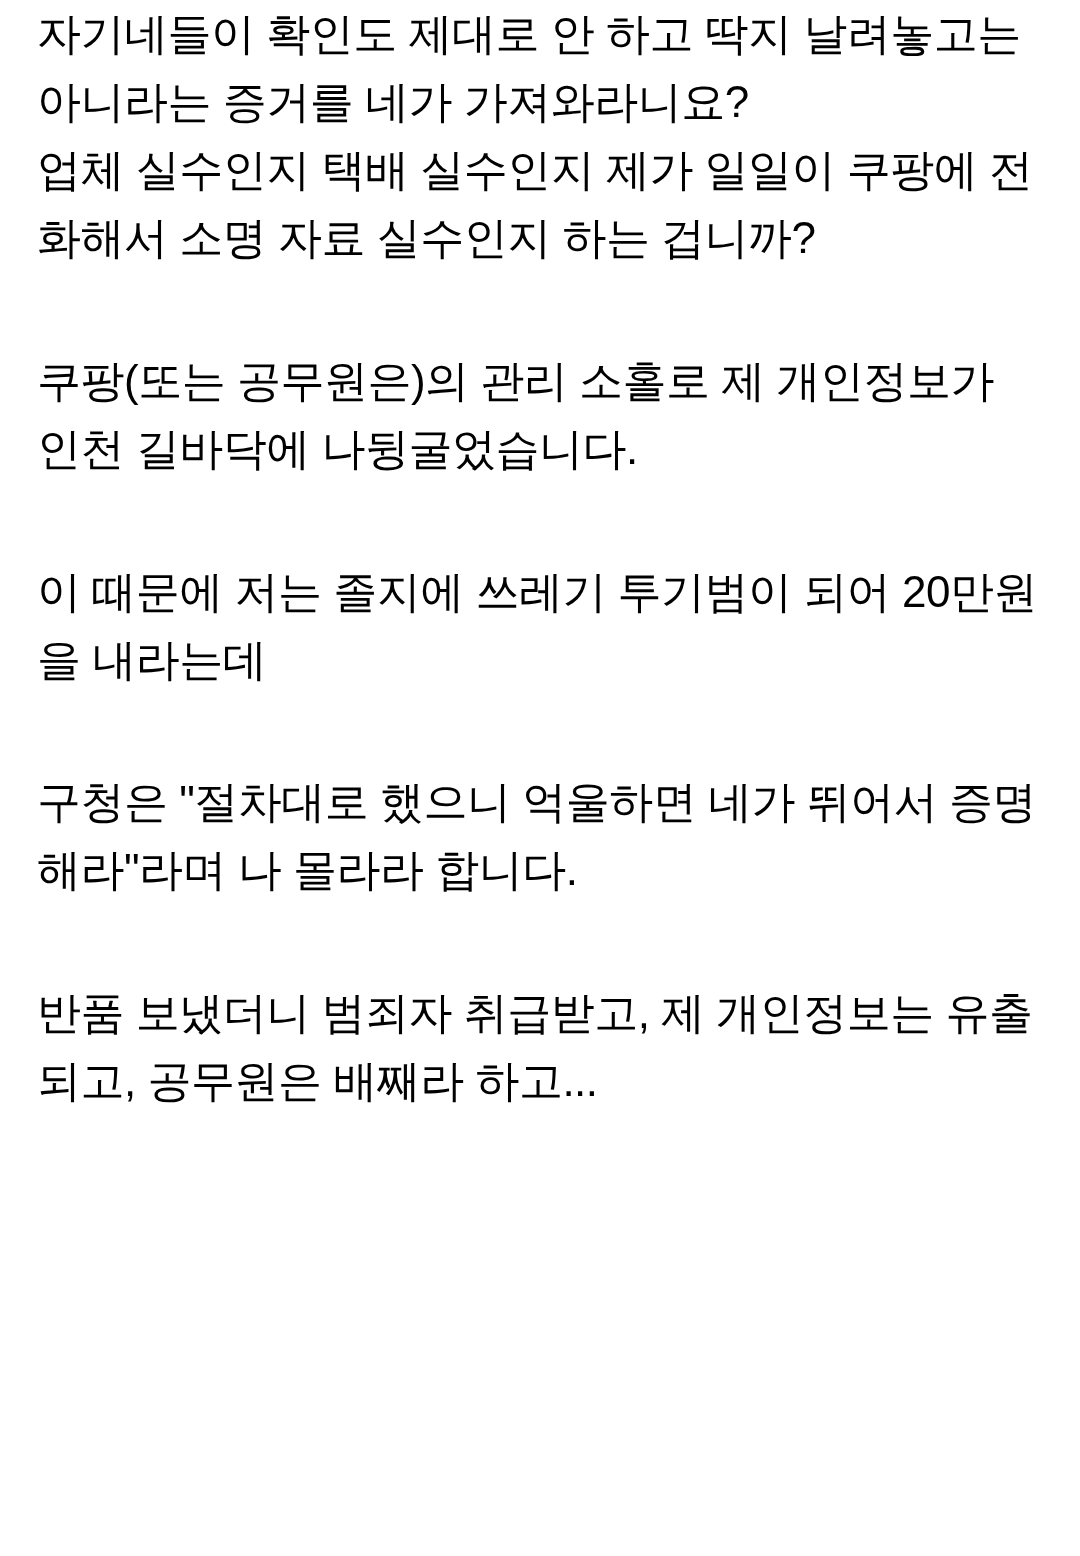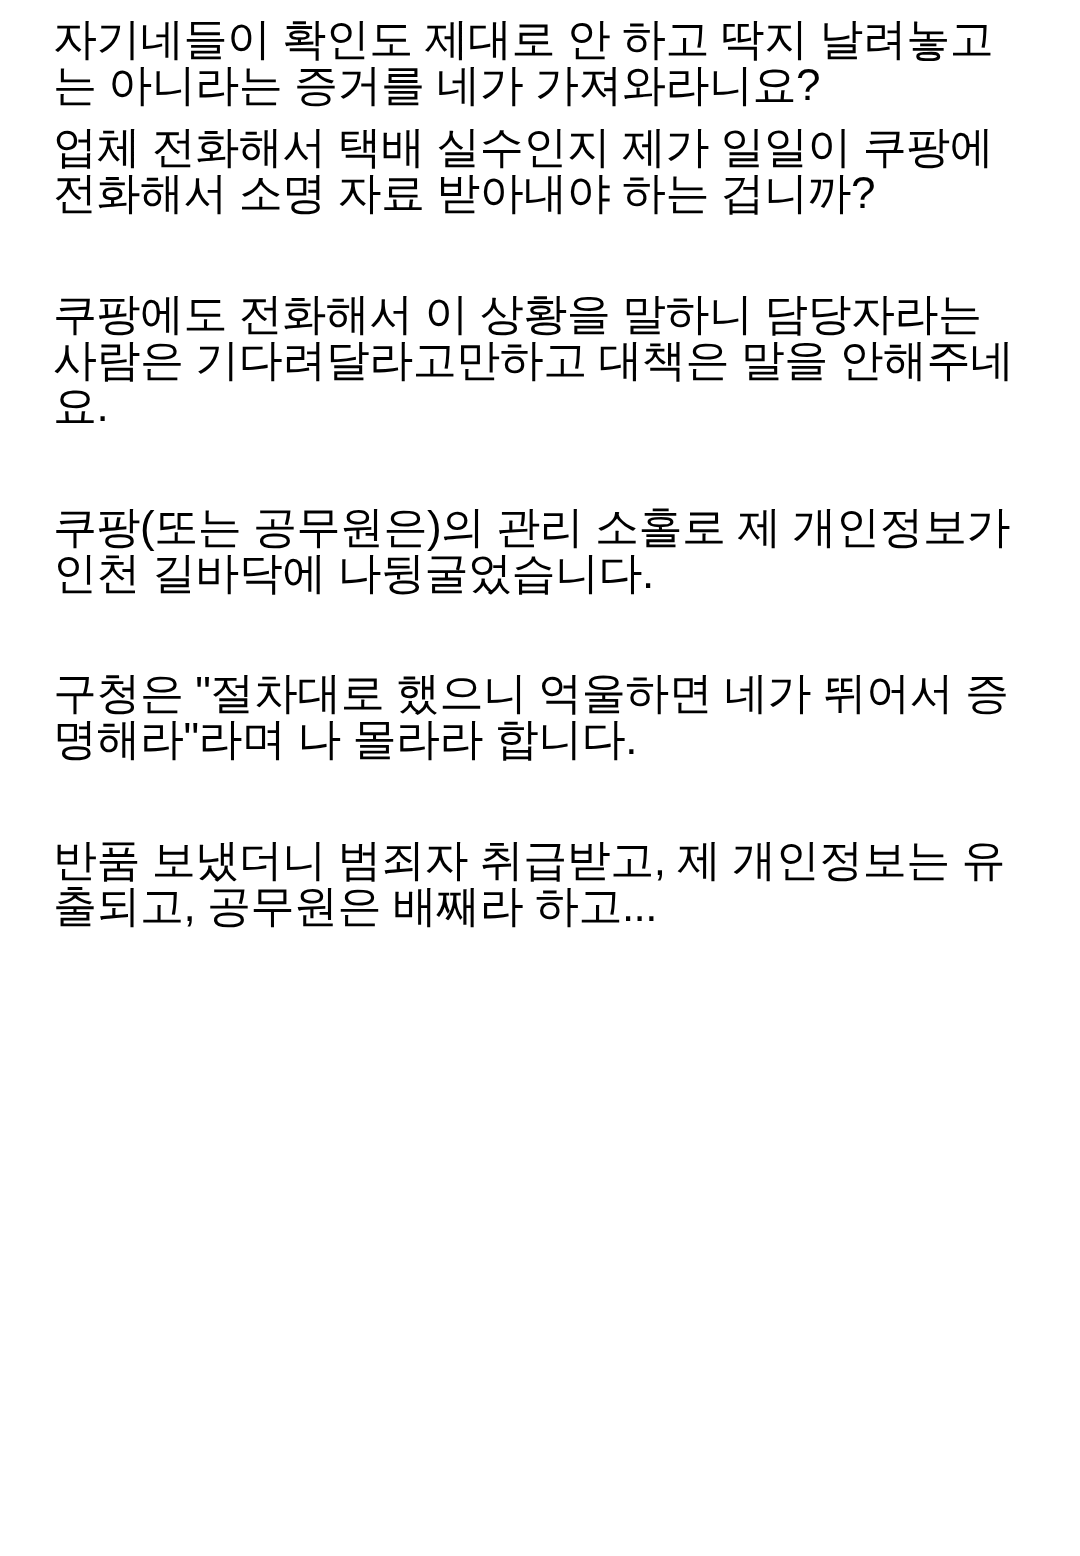--- a/index.html
+++ b/index.html
@@ -15,37 +15,37 @@
   }
   .doc {
     box-sizing: border-box;
     width: 1080px;
     height: 1556px;
     padding: 0 42px 0 37px;
     color: #000000;
     background: #ffffff;
   }
   .doc p {
-    margin: 16px;
+    margin: 0;
     font-size: 44px;
-    line-height: 46px;
+    line-height: 68px;
     font-weight: 400;
     letter-spacing: -0.5px;
     word-break: break-all;
     overflow-wrap: break-word;
     white-space: normal;
   }
   
   .doc p.gap {
     margin-top: 74.75px;
   }
 </style>
 </head>
 <body>
 
 <div class="doc">
   <p>자기네들이 확인도 제대로 안 하고 딱지 날려놓고는 아니라는 증거를 네가 가져와라니요?</p>
-  <p>업체 전화해서 택배 실수인지 제가 일일이 쿠팡에 전화해서 소명 자료 받아내야 하는 겁니까?</p>
-  <p class="gap">쿠팡에도 전화해서 이 상황을 말하니 담당자라는 사람은 기다려달라고만하고 대책은 말을 안해주네요.</p>
+  <p>업체 실수인지 택배 실수인지 제가 일일이 쿠팡에 전화해서 소명 자료 실수인지 하는 겁니까?</p>
   <p class="gap">쿠팡(또는 공무원은)의 관리 소홀로 제 개인정보가 인천 길바닥에 나뒹굴었습니다.</p>
+  <p class="gap">이 때문에 저는 졸지에 쓰레기 투기범이 되어 20만원을 내라는데</p>
   <p class="gap">구청은 "절차대로 했으니 억울하면 네가 뛰어서 증명해라"라며 나 몰라라 합니다.</p>
   <p class="gap">반품 보냈더니 범죄자 취급받고, 제 개인정보는 유출되고, 공무원은 배째라 하고...</p>
 </div>
 
 </body></html>

